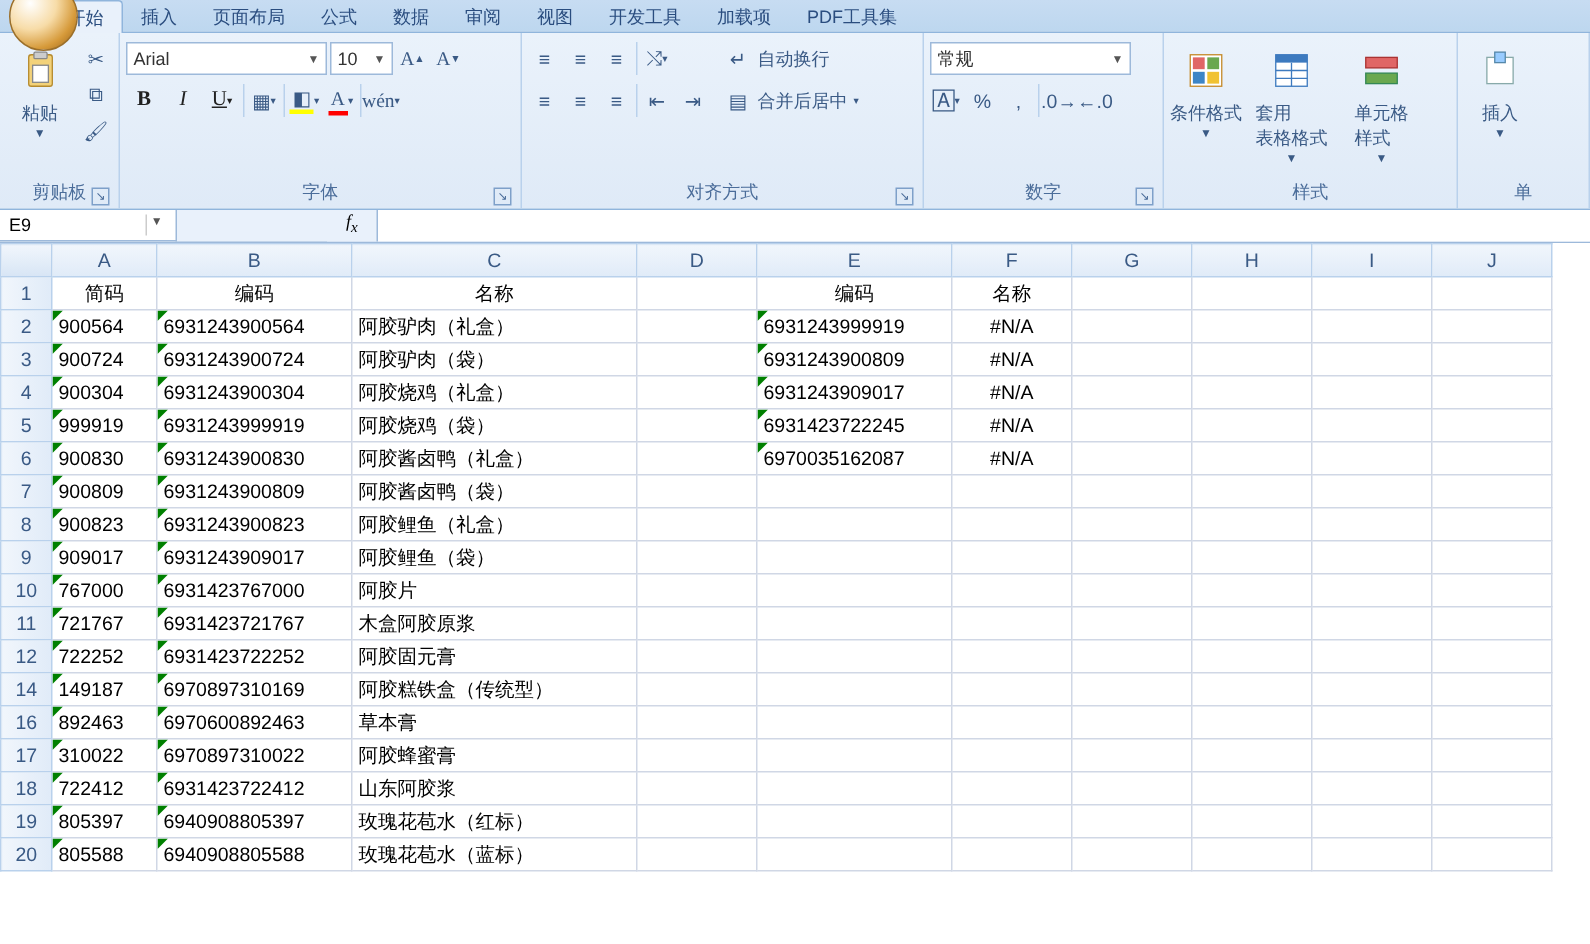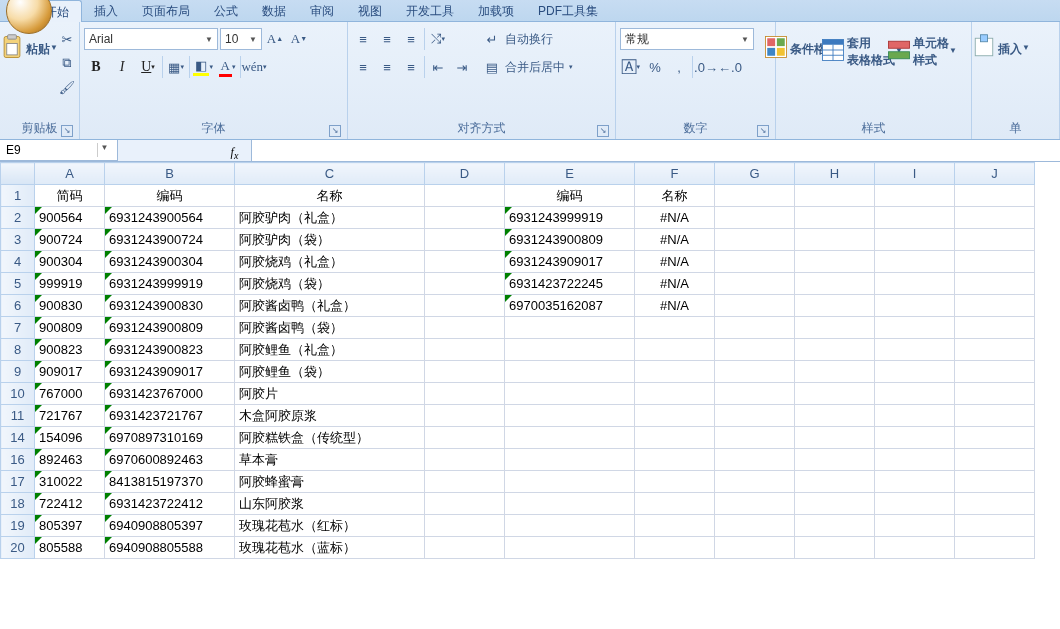--- a/index.html
+++ b/index.html
@@ -85,29 +85,28 @@
     border: 1px solid #7ea0c9;
     font-size: 8px;
     line-height: 10px;
     text-align: center;
     color: #4b6d9a;
     cursor: pointer;
   }
 
   .bigbtn {
     display: flex;
-    flex-direction: row;
+    flex-direction: column;
     align-items: center;
     justify-content: center;
     width: 48px;
     padding: 2px;
     cursor: pointer;
     border: 1px solid transparent;
     border-radius: 2px;
-    font-weight: bold;
   }
   .bigbtn .ico {
     width: 32px; height: 32px;
     display: flex; align-items: center; justify-content: center;
     font-size: 22px;
   }
   .bigbtn .lbl { font-size: 12px; color: #3a5a85; margin-top: 4px; white-space: nowrap; }
   .bigbtn .drop { font-size: 8px; color: #3a5a85; }
 
   .smallcol { display: flex; flex-direction: column; gap: 2px; }
@@ -177,21 +176,21 @@
     width: 14px; height: 14px;
     border-left: 1px solid #ccc;
     text-align: center;
     font-size: 8px;
     color: #555;
     cursor: pointer;
   }
   .fxbtn {
     width: 34px;
     border-right: 1px solid #9db9da;
-    display: flex; align-items: flex-end; justify-content: center;
+    display: flex; align-items: flex-start; justify-content: center;
     font-style: italic;
     font-family: "Times New Roman", serif;
     background: #e9f1fb;
     cursor: pointer;
   }
   .fxinput {
     flex: 1;
     background: #fff;
     border: none;
     outline: none;
@@ -634,22 +633,35 @@
           <td class=" num">木盒阿胶原浆</td>
           <td></td>
           <td></td>
           <td></td>
           <td></td>
           <td></td>
           <td></td>
           <td></td>
         </tr>
         <tr>
+          <td class="rowhdr">12</td>
+          <td class="greenmark num">722252</td>
+          <td class="greenmark num">6931423722252</td>
+          <td class=" num">阿胶固元膏</td>
+          <td></td>
+          <td></td>
+          <td></td>
+          <td></td>
+          <td></td>
+          <td></td>
+          <td></td>
+        </tr>
+        <tr>
           <td class="rowhdr">14</td>
-          <td class="greenmark num">154096</td>
+          <td class="greenmark num">149187</td>
           <td class="greenmark num">6970897310169</td>
           <td class=" num">阿胶糕铁盒（传统型）</td>
           <td></td>
           <td></td>
           <td></td>
           <td></td>
           <td></td>
           <td></td>
           <td></td>
         </tr>
@@ -662,21 +674,21 @@
           <td></td>
           <td></td>
           <td></td>
           <td></td>
           <td></td>
           <td></td>
         </tr>
         <tr>
           <td class="rowhdr">17</td>
           <td class="greenmark num">310022</td>
-          <td class="greenmark num">8413815197370</td>
+          <td class="greenmark num">6970897310022</td>
           <td class=" num">阿胶蜂蜜膏</td>
           <td></td>
           <td></td>
           <td></td>
           <td></td>
           <td></td>
           <td></td>
           <td></td>
         </tr>
         <tr>

